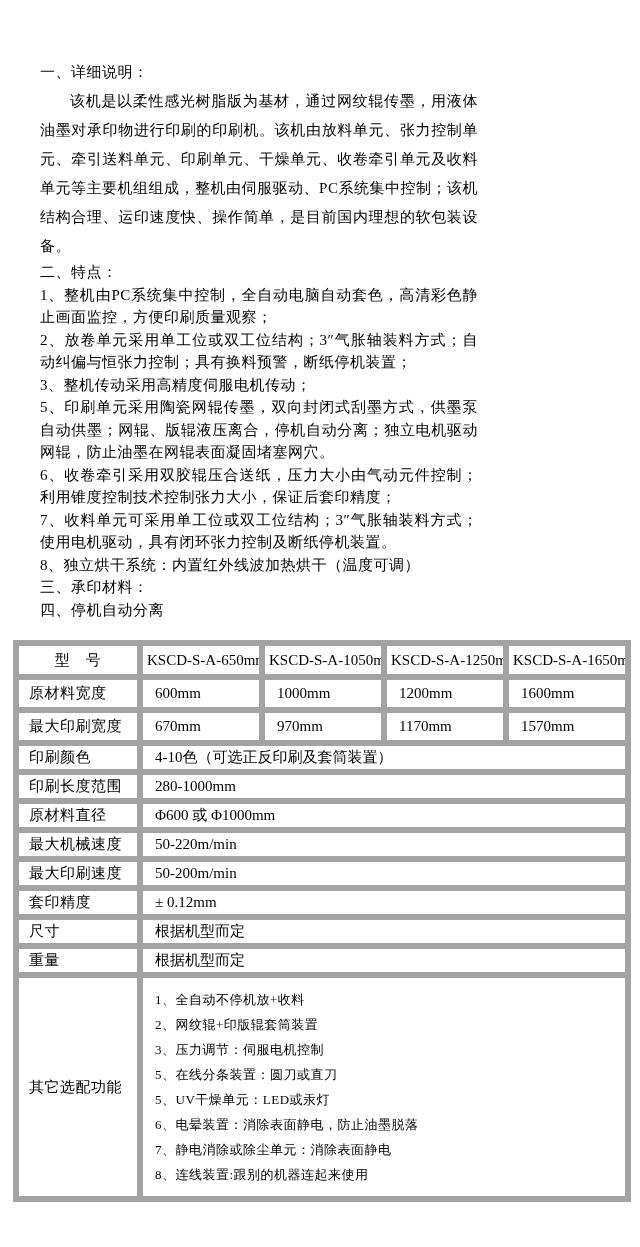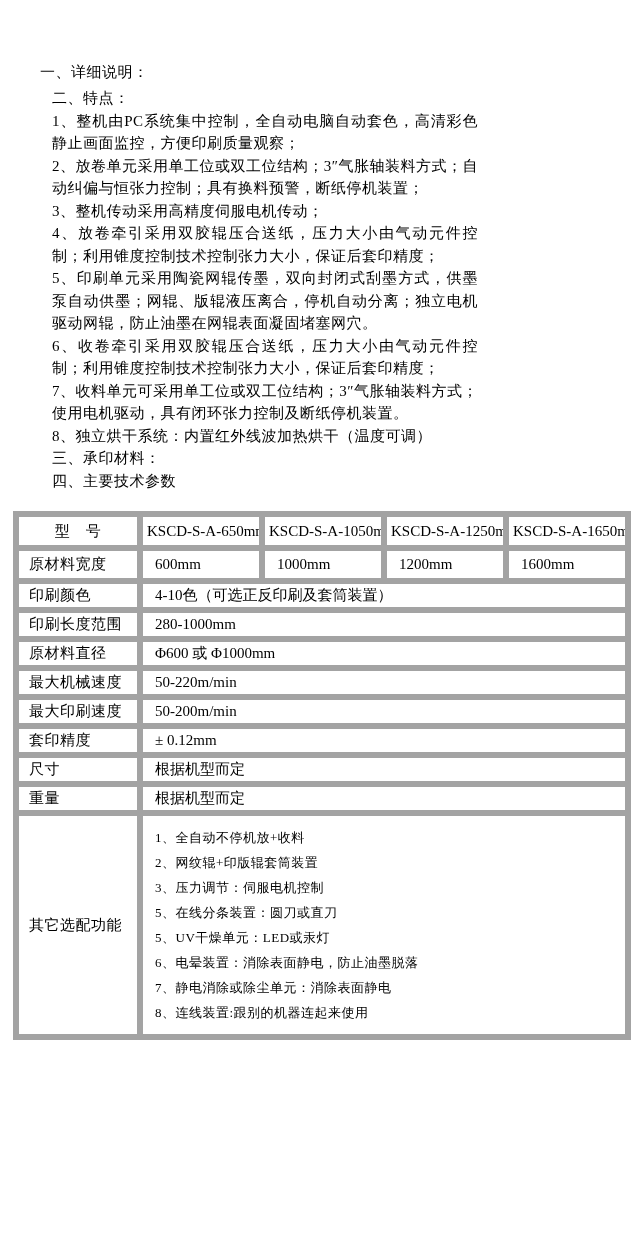--- a/index.html
+++ b/index.html
@@ -8,21 +8,21 @@
     width: 640px;
     height: 1247px;
     margin: 0 auto;
     font-family: "Liberation Serif", "DejaVu Serif", serif;
     color: #000000;
     overflow: hidden;
   }
   .page { width: 517px; height: 1247px; background: #ffffff; }
   .text-block { padding: 58px 39px 0 40px; }
   .sec1 p { line-height: 29px; }
-  .tight p { line-height: 22.5px; margin-left: 12px; }
+  .tight p { line-height: 22.5px; }
   p.docline {
     font-size: 15px;
     text-align: justify;
     letter-spacing: 0.5px;
   }
   p.heading { text-align: left; }
   p.indent { text-indent: 2em; }
 
   table.spec {
     margin: 19px 0 0 13px;
@@ -52,34 +52,34 @@
   td.options .opt-line { line-height: 25px; font-size: 13px; letter-spacing: 0.5px; }
 </style>
 </head>
 <body>
 
 <div class="page">
   <div class="text-block">
 
     <div class="sec1">
       <p class="docline heading">一、详细说明：</p>
+      <p class="docline indent">该机是以柔性感光树脂版为基材，通过网纹辊传墨，用液体油墨对承印物进行印刷的印刷机。该机由放料单元、张力控制单元、牵引送料单元、印刷单元、干燥单元、收卷牵引单元及收料单元等主要机组组成，整机由伺服驱动、PC系统集中控制；该机结构合理、运印速度快、操作简单，是目前国内理想的软包装设备。</p>
     </div>
 
     <div class="tight">
       <p class="docline heading">二、特点：</p>
       <p class="docline">1、整机由PC系统集中控制，全自动电脑自动套色，高清彩色静止画面监控，方便印刷质量观察；</p>
       <p class="docline">2、放卷单元采用单工位或双工位结构；3″气胀轴装料方式；自动纠偏与恒张力控制；具有换料预警，断纸停机装置；</p>
       <p class="docline">3、整机传动采用高精度伺服电机传动；</p>
-      <p class="docline">4、放卷牵引采用双胶辊压合送纸，压力大小由气动元件控制；利用锥度控制技术控制张力大小，保证后套印精度；</p>
       <p class="docline">5、印刷单元采用陶瓷网辊传墨，双向封闭式刮墨方式，供墨泵自动供墨；网辊、版辊液压离合，停机自动分离；独立电机驱动网辊，防止油墨在网辊表面凝固堵塞网穴。</p>
       <p class="docline">6、收卷牵引采用双胶辊压合送纸，压力大小由气动元件控制；利用锥度控制技术控制张力大小，保证后套印精度；</p>
       <p class="docline">7、收料单元可采用单工位或双工位结构；3″气胀轴装料方式；使用电机驱动，具有闭环张力控制及断纸停机装置。</p>
       <p class="docline">8、独立烘干系统：内置红外线波加热烘干（温度可调）</p>
       <p class="docline heading">三、承印材料：</p>
-      <p class="docline heading">四、主要技术参数</p>
+      <p class="docline heading">四、停机自动分离</p>
     </div>
   </div>
 
   <table class="spec">
     <colgroup>
       <col style="width:124px">
         <col style="width:122px">
         <col style="width:122px">
         <col style="width:122px">
         <col style="width:122px">
@@ -91,20 +91,27 @@
         <td class="model">KSCD-S-A-1050mm</td>
         <td class="model">KSCD-S-A-1250mm</td>
         <td class="model">KSCD-S-A-1650mm</td>
       </tr>
       <tr class="r-multi">
         <td class="lbl">原材料宽度</td>
         <td class="val">600mm</td>
         <td class="val">1000mm</td>
         <td class="val">1200mm</td>
         <td class="val">1600mm</td>
+      </tr>
+      <tr class="r-multi">
+        <td class="lbl">最大印刷宽度</td>
+        <td class="val">670mm</td>
+        <td class="val">970mm</td>
+        <td class="val">1170mm</td>
+        <td class="val">1570mm</td>
       </tr>
       <tr class="r-span">
         <td class="lbl">印刷颜色</td>
         <td class="val" colspan="4">4-10色（可选正反印刷及套筒装置）</td>
       </tr>
       <tr class="r-span">
         <td class="lbl">印刷长度范围</td>
         <td class="val" colspan="4">280-1000mm</td>
       </tr>
       <tr class="r-span">

